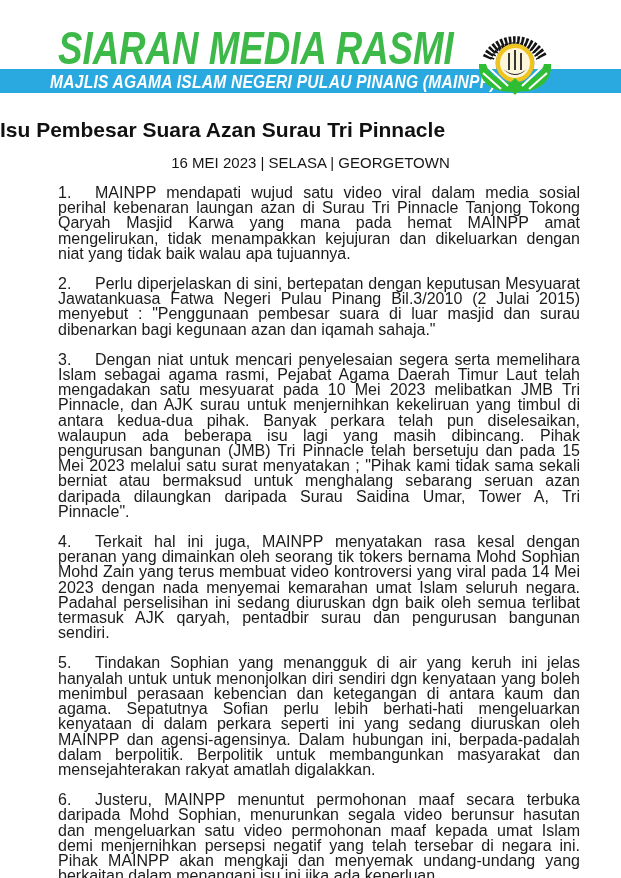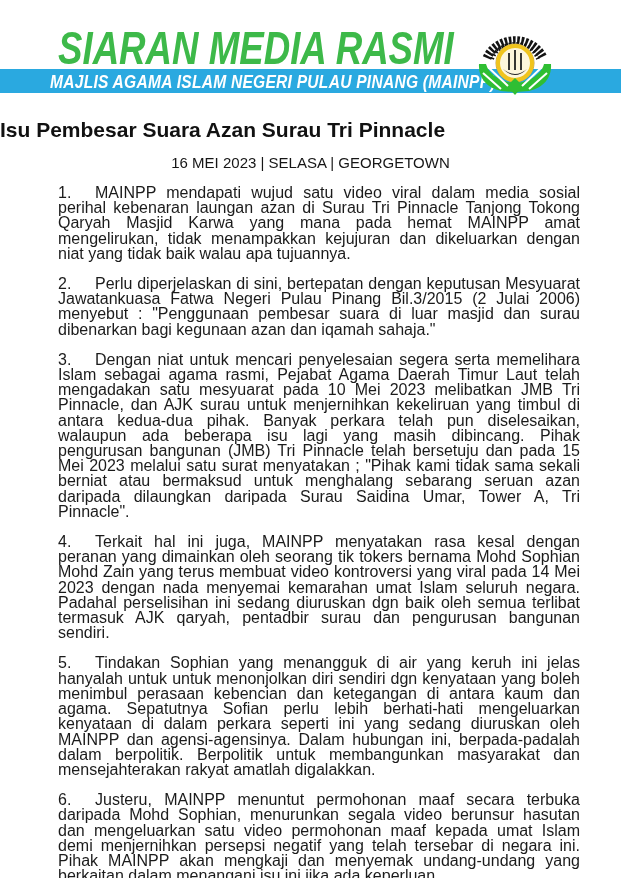--- a/index.html
+++ b/index.html
@@ -73,21 +73,21 @@
     </svg>
   </header>
 
   <h1 class="doc-title">Isu Pembesar Suara Azan Surau Tri Pinnacle</h1>
   <div class="dateline">16 MEI 2023 | SELASA | GEORGETOWN</div>
 
   <main>
 
     <p class="para"><span class="pnum">1.</span><span>MAINPP mendapati wujud satu video viral dalam media sosial perihal kebenaran laungan azan di Surau Tri Pinnacle Tanjong Tokong Qaryah Masjid Karwa yang mana pada hemat MAINPP amat mengelirukan, tidak menampakkan kejujuran dan dikeluarkan dengan niat yang tidak baik walau apa tujuannya.</span></p>
 
-    <p class="para"><span class="pnum">2.</span><span>Perlu diperjelaskan di sini, bertepatan dengan keputusan Mesyuarat Jawatankuasa Fatwa Negeri Pulau Pinang Bil.3/2015 (2 Julai 2006) menyebut : "Penggunaan pembesar suara di luar masjid dan surau dibenarkan bagi kegunaan azan dan iqamah sahaja."</span></p>
+    <p class="para"><span class="pnum">2.</span><span>Perlu diperjelaskan di sini, bertepatan dengan keputusan Mesyuarat Jawatankuasa Fatwa Negeri Pulau Pinang Bil.3/2010 (2 Julai 2015) menyebut : "Penggunaan pembesar suara di luar masjid dan surau dibenarkan bagi kegunaan azan dan iqamah sahaja."</span></p>
 
     <p class="para"><span class="pnum">3.</span><span>Dengan niat untuk mencari penyelesaian segera serta memelihara Islam sebagai agama rasmi, Pejabat Agama Daerah Timur Laut telah mengadakan satu mesyuarat pada 10 Mei 2023 melibatkan JMB Tri Pinnacle, dan AJK surau untuk menjernihkan kekeliruan yang timbul di antara kedua-dua pihak. Banyak perkara telah pun diselesaikan, walaupun ada beberapa isu lagi yang masih dibincang. Pihak pengurusan bangunan (JMB) Tri Pinnacle telah bersetuju dan pada 15 Mei 2023 melalui satu surat menyatakan ; "Pihak kami tidak sama sekali berniat atau bermaksud untuk menghalang sebarang seruan azan daripada dilaungkan daripada Surau Saidina Umar, Tower A, Tri Pinnacle".</span></p>
 
     <p class="para"><span class="pnum">4.</span><span>Terkait hal ini juga, MAINPP menyatakan rasa kesal dengan peranan yang dimainkan oleh seorang tik tokers bernama Mohd Sophian Mohd Zain yang terus membuat video kontroversi yang viral pada 14 Mei 2023 dengan nada menyemai kemarahan umat Islam seluruh negara. Padahal perselisihan ini sedang diuruskan dgn baik oleh semua terlibat termasuk AJK qaryah, pentadbir surau dan pengurusan bangunan sendiri.</span></p>
 
     <p class="para"><span class="pnum">5.</span><span>Tindakan Sophian yang menangguk di air yang keruh ini jelas hanyalah untuk untuk menonjolkan diri sendiri dgn kenyataan yang boleh menimbul perasaan kebencian dan ketegangan di antara kaum dan agama. Sepatutnya Sofian perlu lebih berhati-hati mengeluarkan kenyataan di dalam perkara seperti ini yang sedang diuruskan oleh MAINPP dan agensi-agensinya. Dalam hubungan ini, berpada-padalah dalam berpolitik. Berpolitik untuk membangunkan masyarakat dan mensejahterakan rakyat amatlah digalakkan.</span></p>
 
     <p class="para"><span class="pnum">6.</span><span>Justeru, MAINPP menuntut permohonan maaf secara terbuka daripada Mohd Sophian, menurunkan segala video berunsur hasutan dan mengeluarkan satu video permohonan maaf kepada umat Islam demi menjernihkan persepsi negatif yang telah tersebar di negara ini. Pihak MAINPP akan mengkaji dan menyemak undang-undang yang berkaitan dalam menangani isu ini jika ada keperluan.</span></p>
 
 

